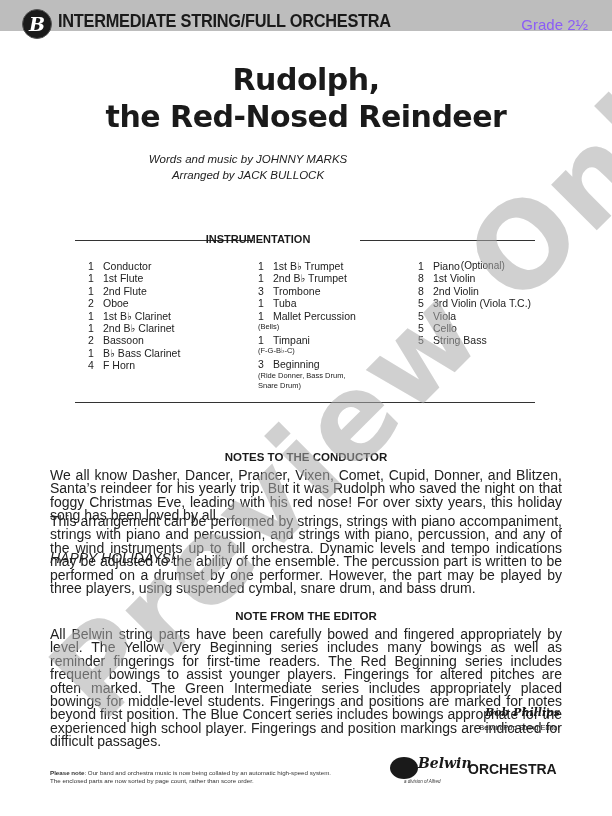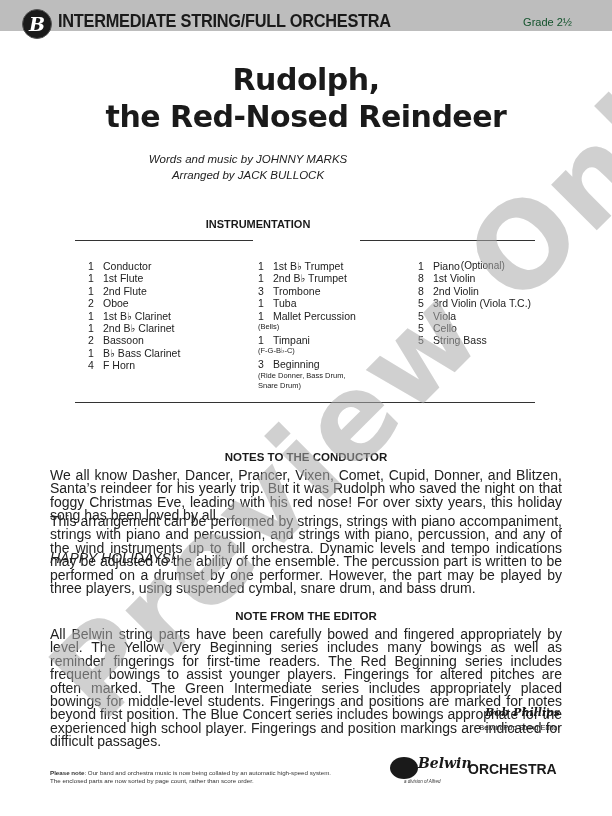--- a/index.html
+++ b/index.html
@@ -18,39 +18,39 @@
     color: #fff; font-family: "DejaVu Serif", serif; font-style: italic;
     font-weight: bold; font-size: 19px; line-height: 28px; text-align: center;
   }
   .series-title {
     position: absolute; left: 58px; top: 10px;
     font-family: "Liberation Sans", sans-serif; font-weight: bold;
     font-size: 19px; letter-spacing: -0.3px; color: #1a1a1a;
     transform: scaleX(0.86); transform-origin: left center; white-space: nowrap;
   }
   .grade {
-    position: absolute; right: 40px; top: 16px; font-size: 11px; color: #14532d;
+    position: absolute; right: 24px; top: 16px; font-size: 15px; color: #8b5cf6;
   }
   .title {
     position: absolute; left: 0; width: 612px; text-align: center;
     font-family: "DejaVu Sans", sans-serif; font-weight: bold; color: #1a1a1a;
     letter-spacing: -0.5px;
   }
   .title.l1 { top: 62px; font-size: 30px; }
   .title.l2 { top: 99px; font-size: 30px; }
   .credit {
     position: absolute; left: 0; width: 496px; text-align: center;
     font-style: italic; font-size: 11.5px; color: #222;
   }
   .credit.c1 { top: 153px; }
   .credit.c2 { top: 169px; }
 
   .inst-rule { position: absolute; top: 240px; height: 1px; background: #333; }
   .inst-heading {
-    position: absolute; top: 218px; left: 0; width: 516px; text-align: center;
+    position: absolute; top: 233px; left: 0; width: 516px; text-align: center;
     font-weight: bold; font-size: 11px; color: #1a1a1a;
   }
   .inst-col { position: absolute; top: 260px; font-size: 10.5px; color: #222; }
   .inst-row { display: flex; line-height: 12.4px; }
   .inst-row .qty { width: 15px; }
   .inst-row .note-small { font-size: 10px; margin-left: 1px; }
   .sub { font-size: 7.5px; line-height: 10px; margin-bottom: 2px; }
   .bottom-rule {
     position: absolute; left: 75px; top: 402px; width: 460px; height: 1px; background: #333;
   }

